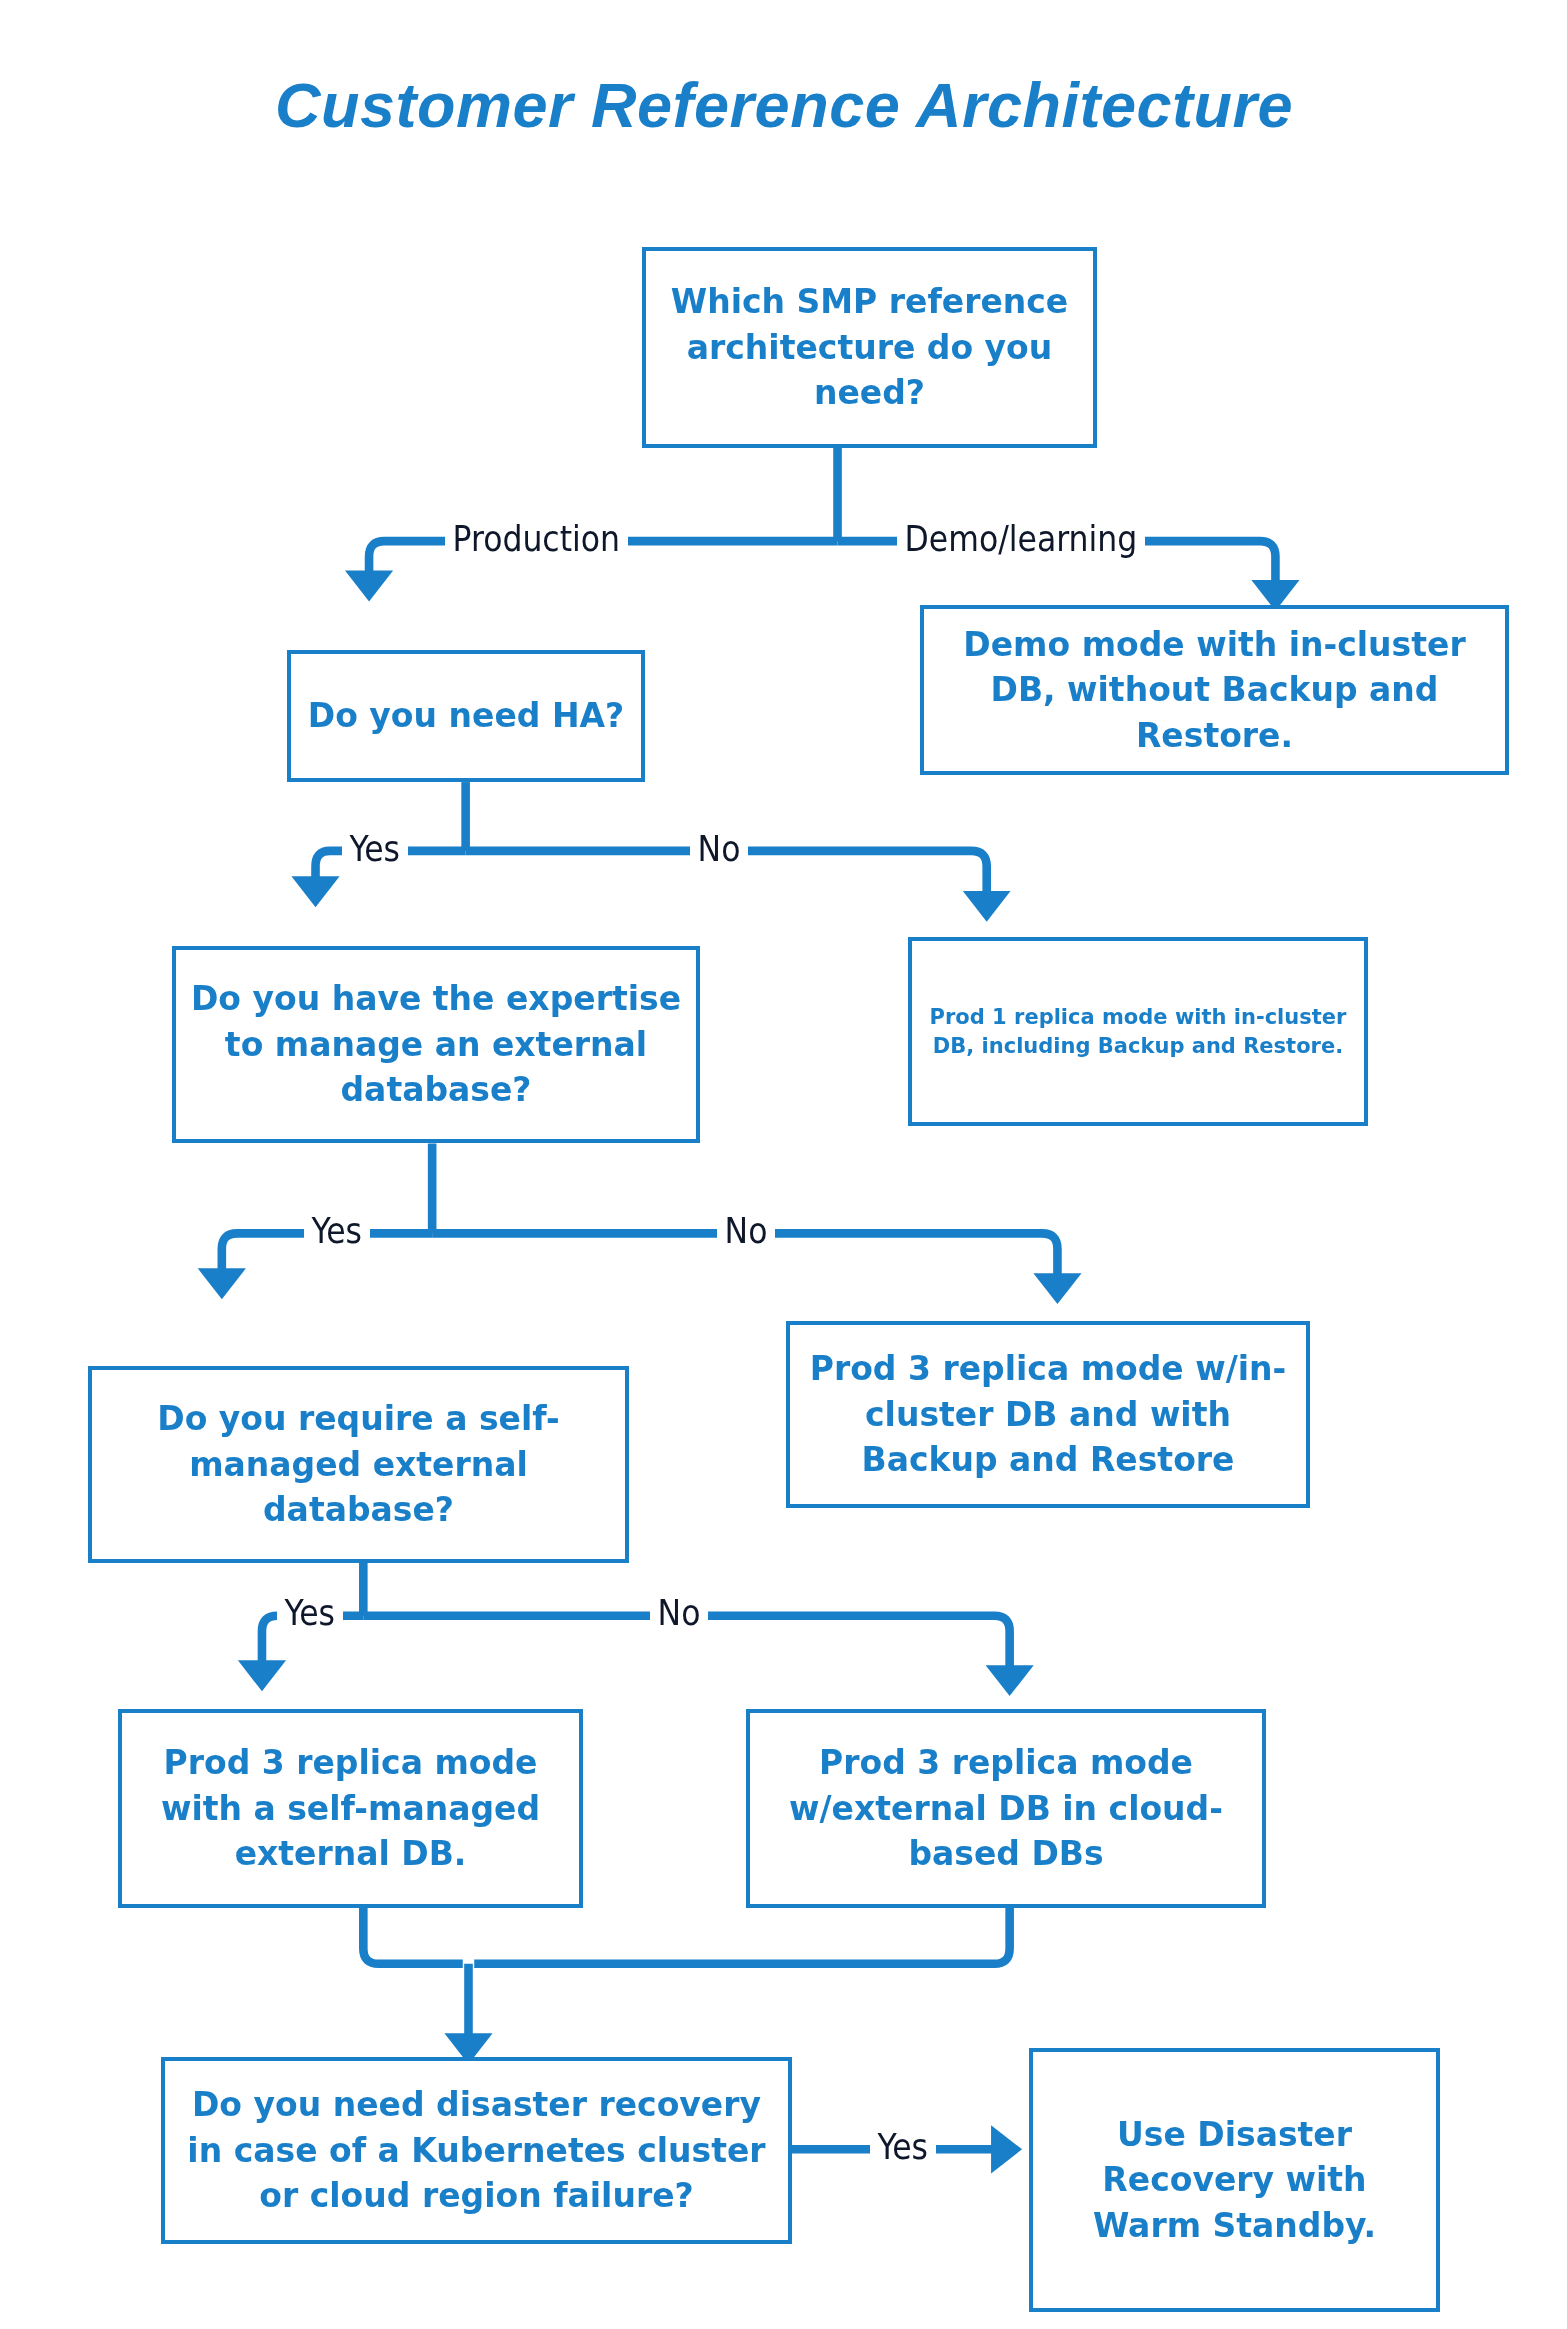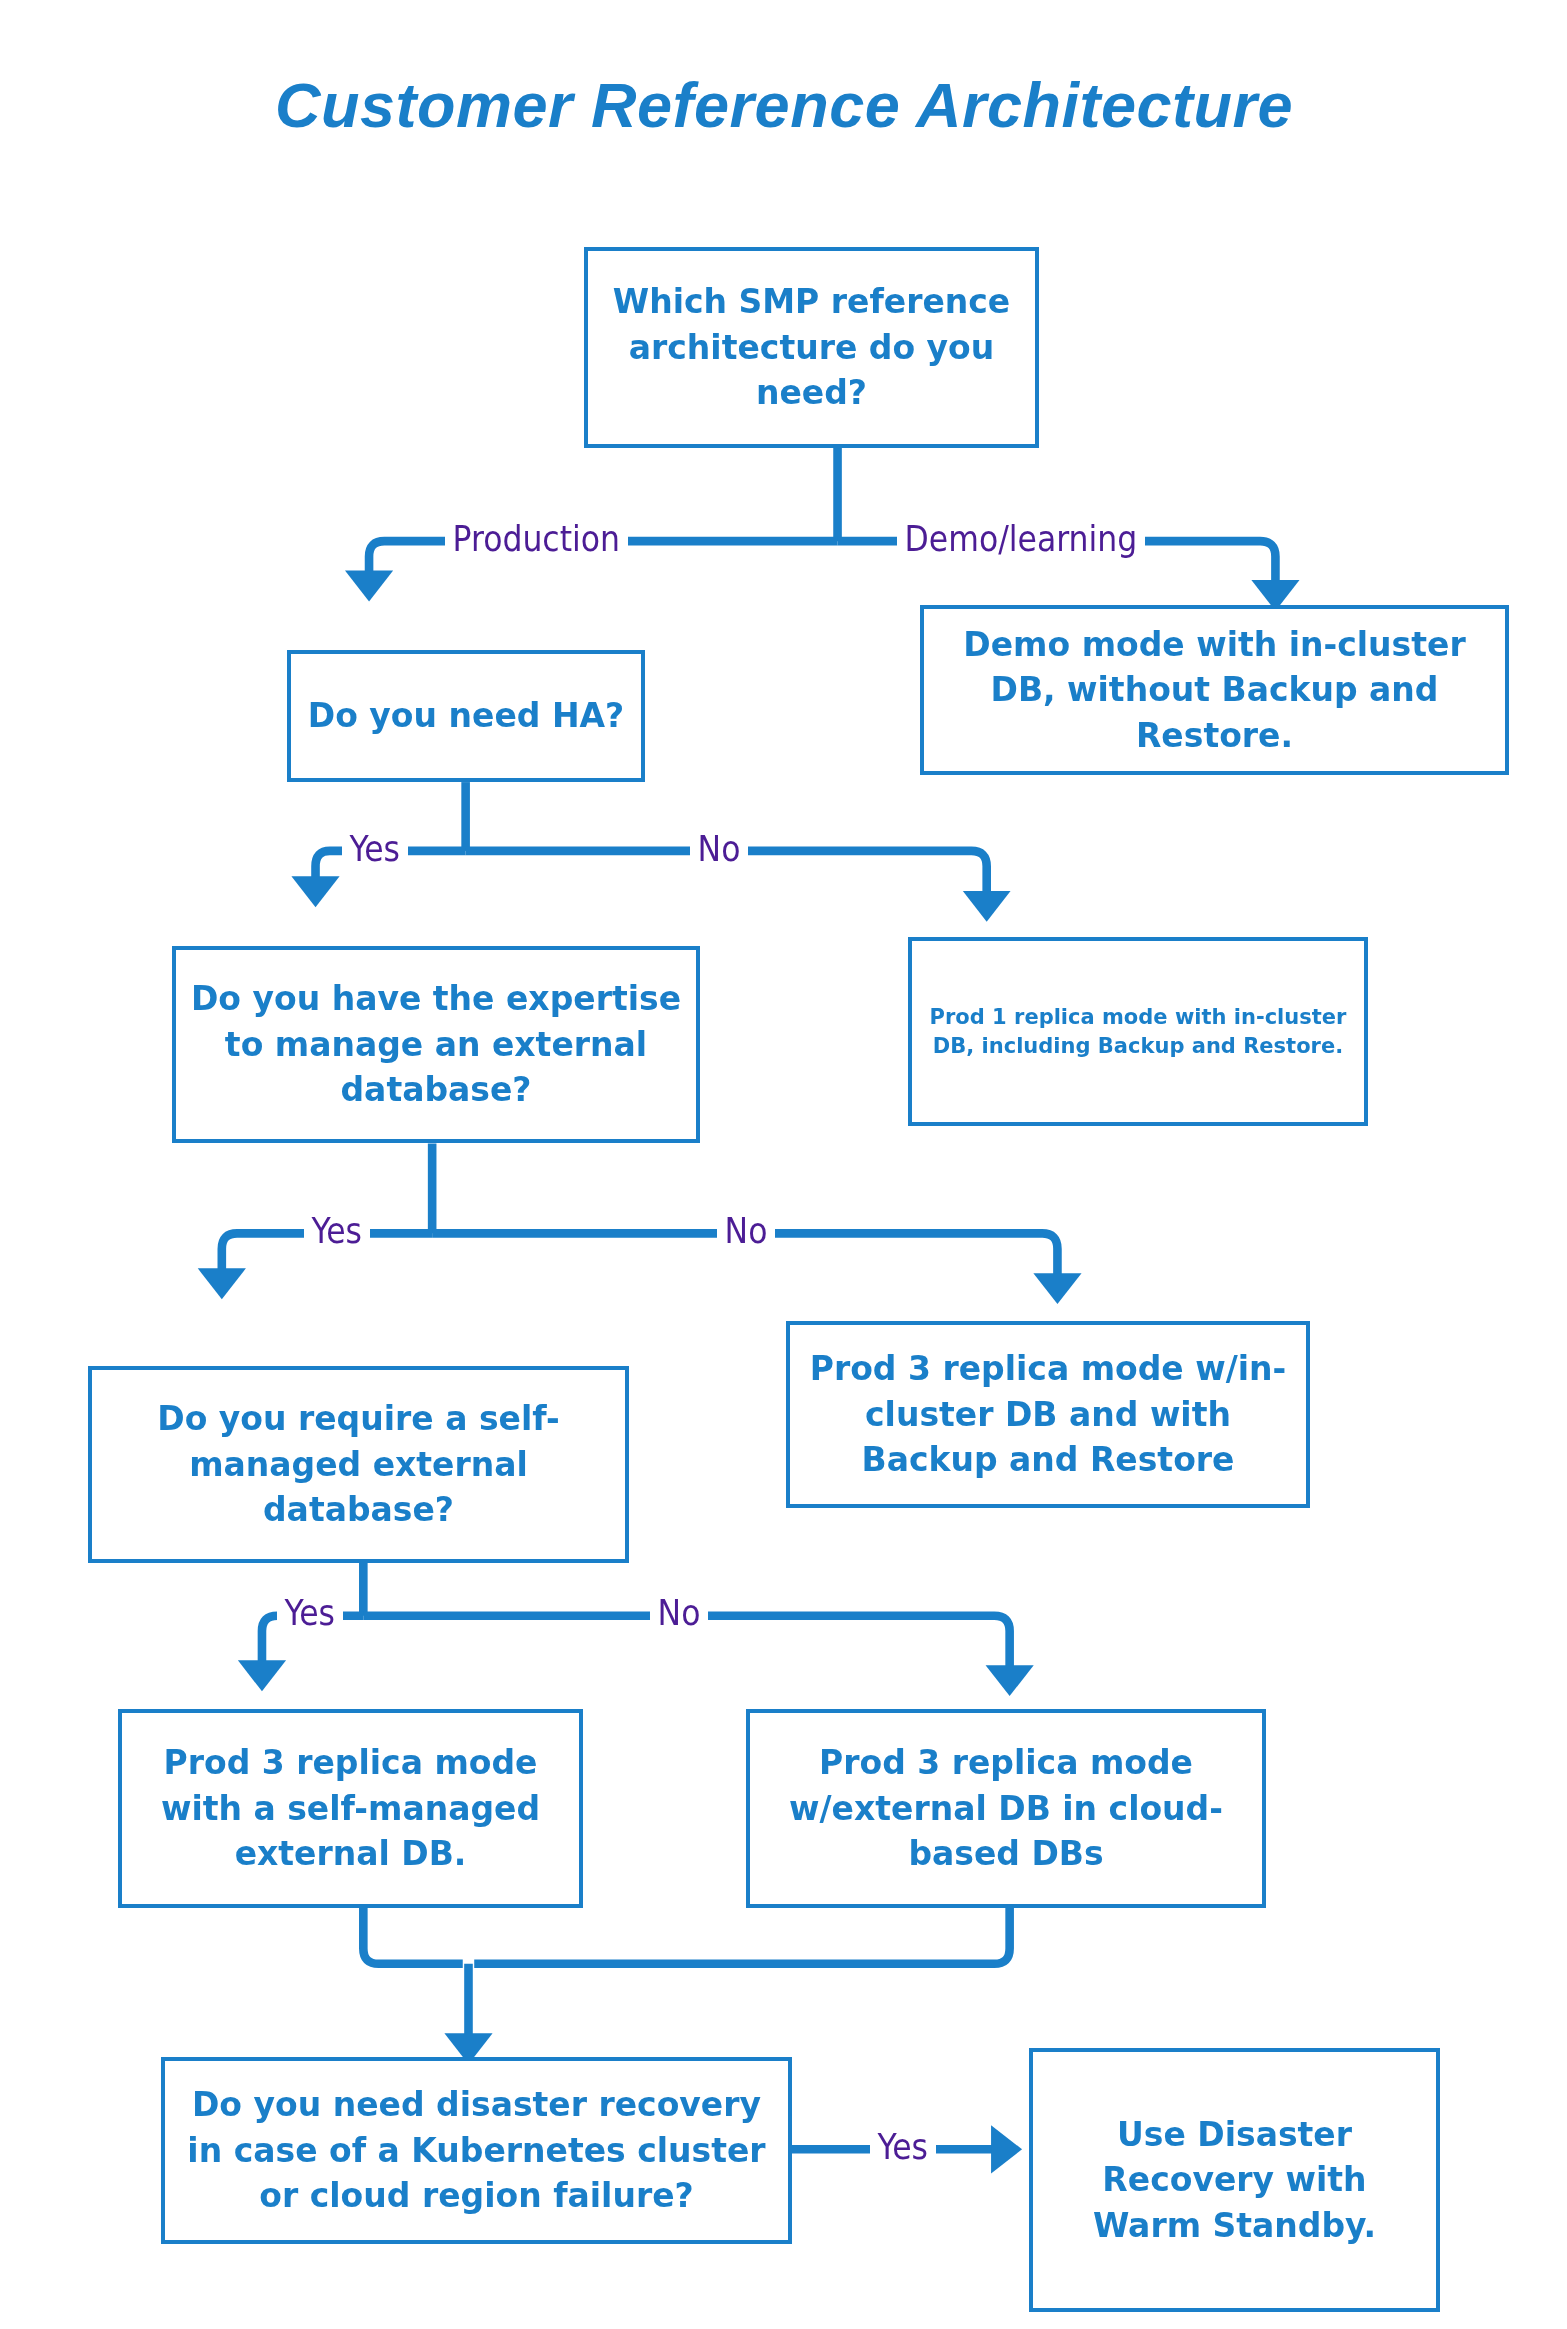--- a/index.html
+++ b/index.html
@@ -52,21 +52,21 @@
     font-weight: bold;
     line-height: 1.38;
     padding: 5.7px 13.4px;
   }
   .node-text {
     display: block;
     width: 100%;
   }
   .edge-label {
     position: absolute;
-    color: #4c1d95;
+    color: #0f172a;
     font-family: "DejaVu Sans Condensed", "DejaVu Sans", sans-serif;
     font-size: 35px;
     font-weight: normal;
     background: #ffffff;
     padding: 0 7.6px;
     white-space: nowrap;
     line-height: 1;
   }
 </style>
 </head>
@@ -102,21 +102,21 @@
       <path d="M380,1690 L1040,1690 Q1056,1690 1056,1706 L1056,1765" marker-end="url(#arrow)"></path>
 
       <path d="M380,1995 L380,2038 Q380,2054 396,2054 L484,2054"></path>
       <path d="M1056,1995 L1056,2038 Q1056,2054 1040,2054 L496,2054"></path>
       <path d="M490,2054 L490,2150" marker-end="url(#arrow)"></path>
 
       <path d="M828,2248 L1060,2248" marker-end="url(#arrow)"></path>
     </g>
   </svg>
 
-  <div class="node" style="left:584px; top:247px; width:455px; height:201px; font-size:33px;">
+  <div class="node" style="left:642px; top:247px; width:455px; height:201px; font-size:33px;">
     <span class="node-text">Which SMP reference architecture do you need?</span>
   </div>
 
   <div class="node" style="left:920px; top:605px; width:589px; height:170px; font-size:33px;">
     <span class="node-text">Demo mode with in-cluster DB, without Backup and Restore.</span>
   </div>
 
   <div class="node" style="left:287px; top:650px; width:358px; height:132px; font-size:33px;">
     <span class="node-text">Do you need HA?</span>
   </div>

